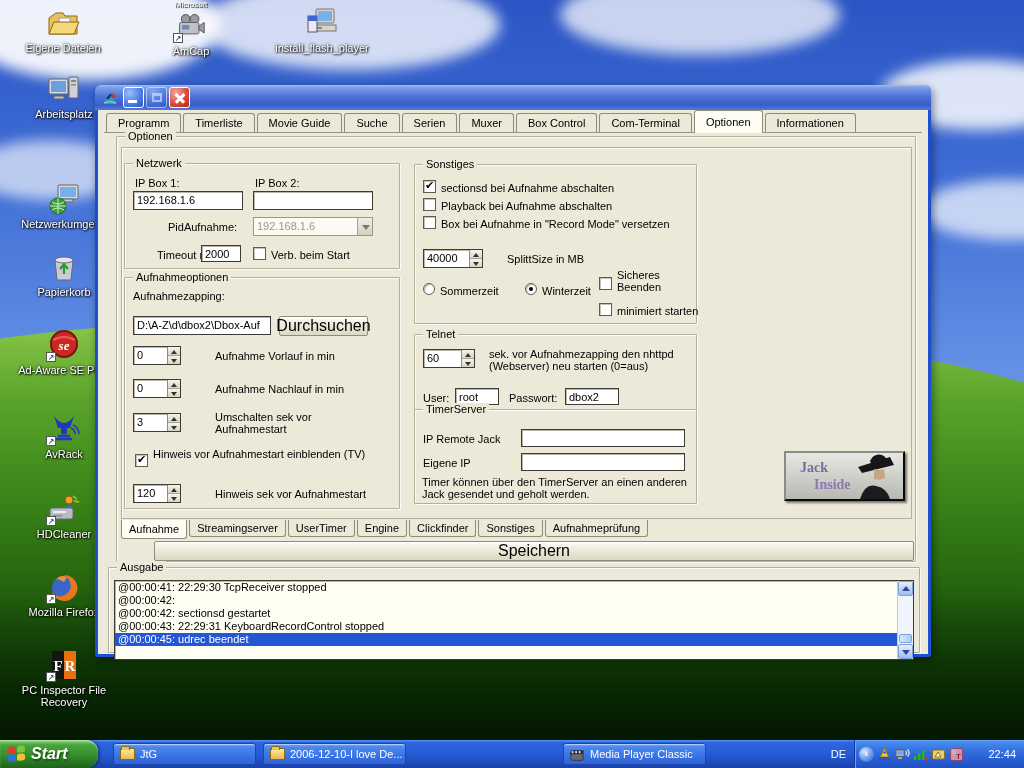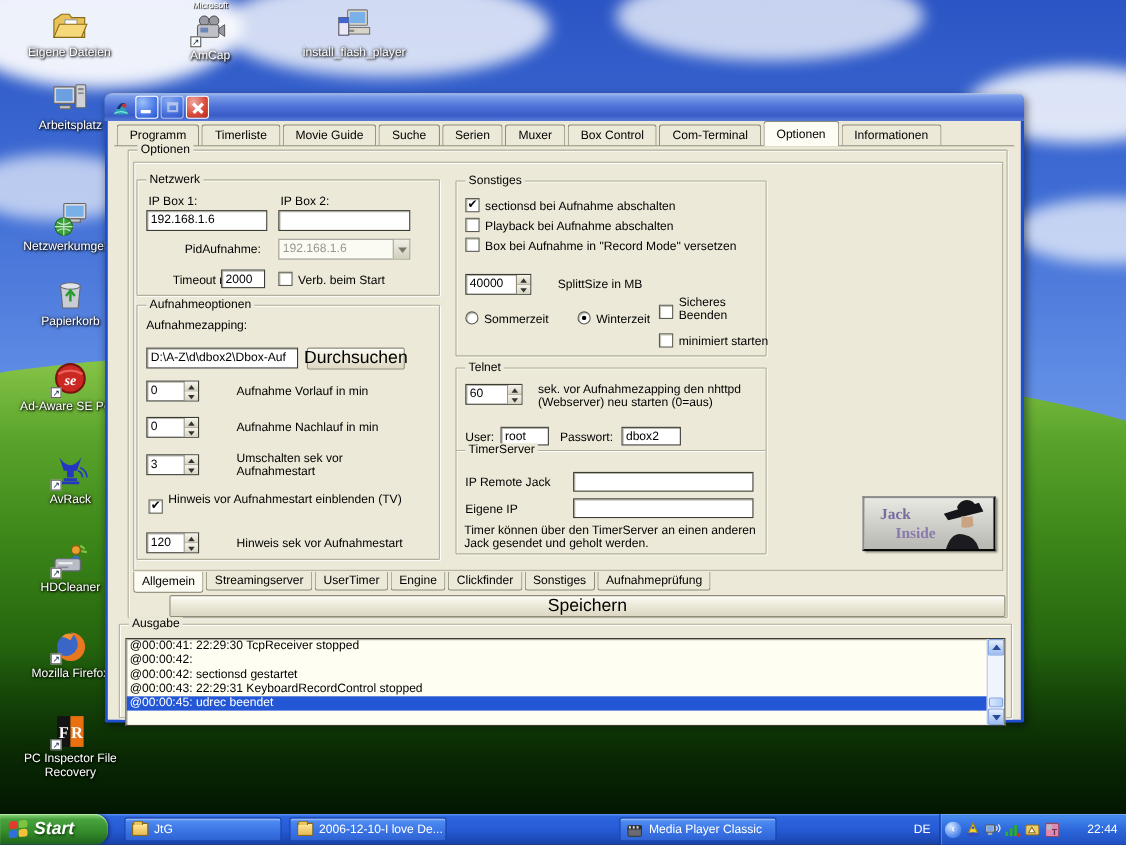--- a/index.html
+++ b/index.html
@@ -471,21 +471,21 @@
         <text x="14" y="19" font-size="14" font-weight="bold" fill="#7a6a9e" font-family="Liberation Serif,serif">Jack</text>
         <text x="28" y="36" font-size="14" font-weight="bold" fill="#8a7aae" font-family="Liberation Serif,serif">Inside</text>
         <path d="M72 14 L104 4 L108 12 L76 20 Z" fill="#16161a"></path>
         <path d="M84 8 q4 -8 12 -6 q6 2 5 10 l-14 3 Z" fill="#16161a"></path>
         <path d="M88 16 q6 2 10 0 l1 9 q-5 3 -11 1 Z" fill="#c8a482"></path>
         <path d="M74 46 q5 -16 16 -13 q11 2 14 13 Z" fill="#1c1c20"></path>
       </svg>
     </div>
 
     <div class="subtabs">
-      <span class="stab active">Allgemein</span>
+      <span class="stab active">Aufnahme</span>
       <span class="stab">Streamingserver</span>
       <span class="stab">UserTimer</span>
       <span class="stab">Engine</span>
       <span class="stab">Clickfinder</span>
       <span class="stab">Sonstiges</span>
       <span class="stab">Aufnahmeprüfung</span>
     </div>
 
     <div class="xbtn" style="left:37px;top:404px;width:760px;height:20px;">Speichern</div>
   </div>

